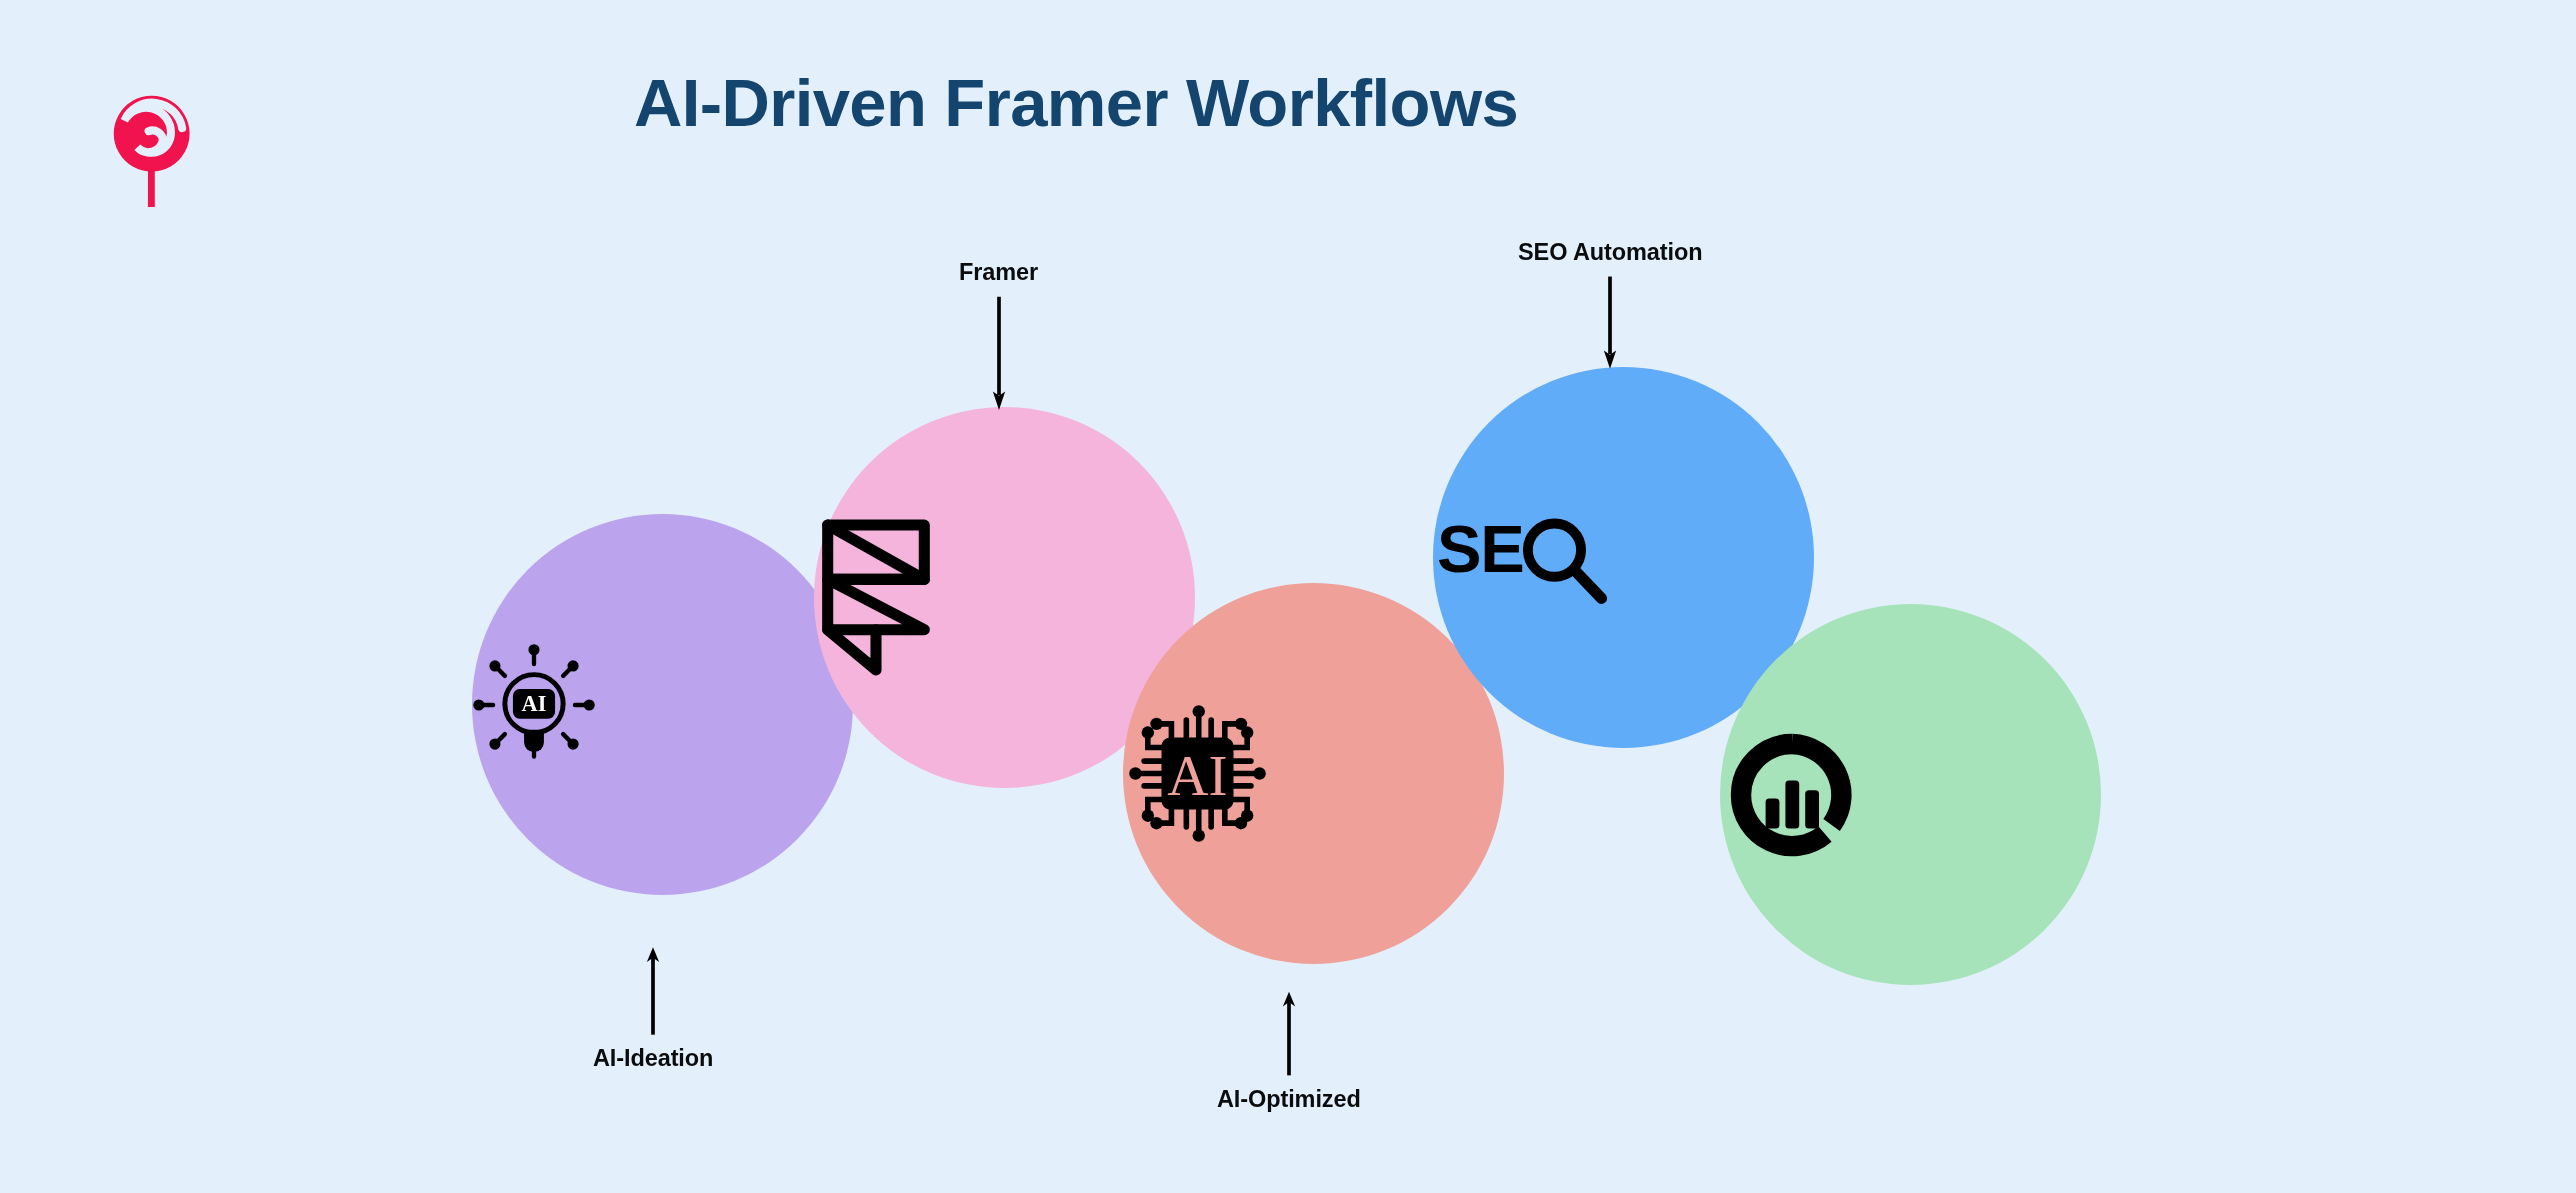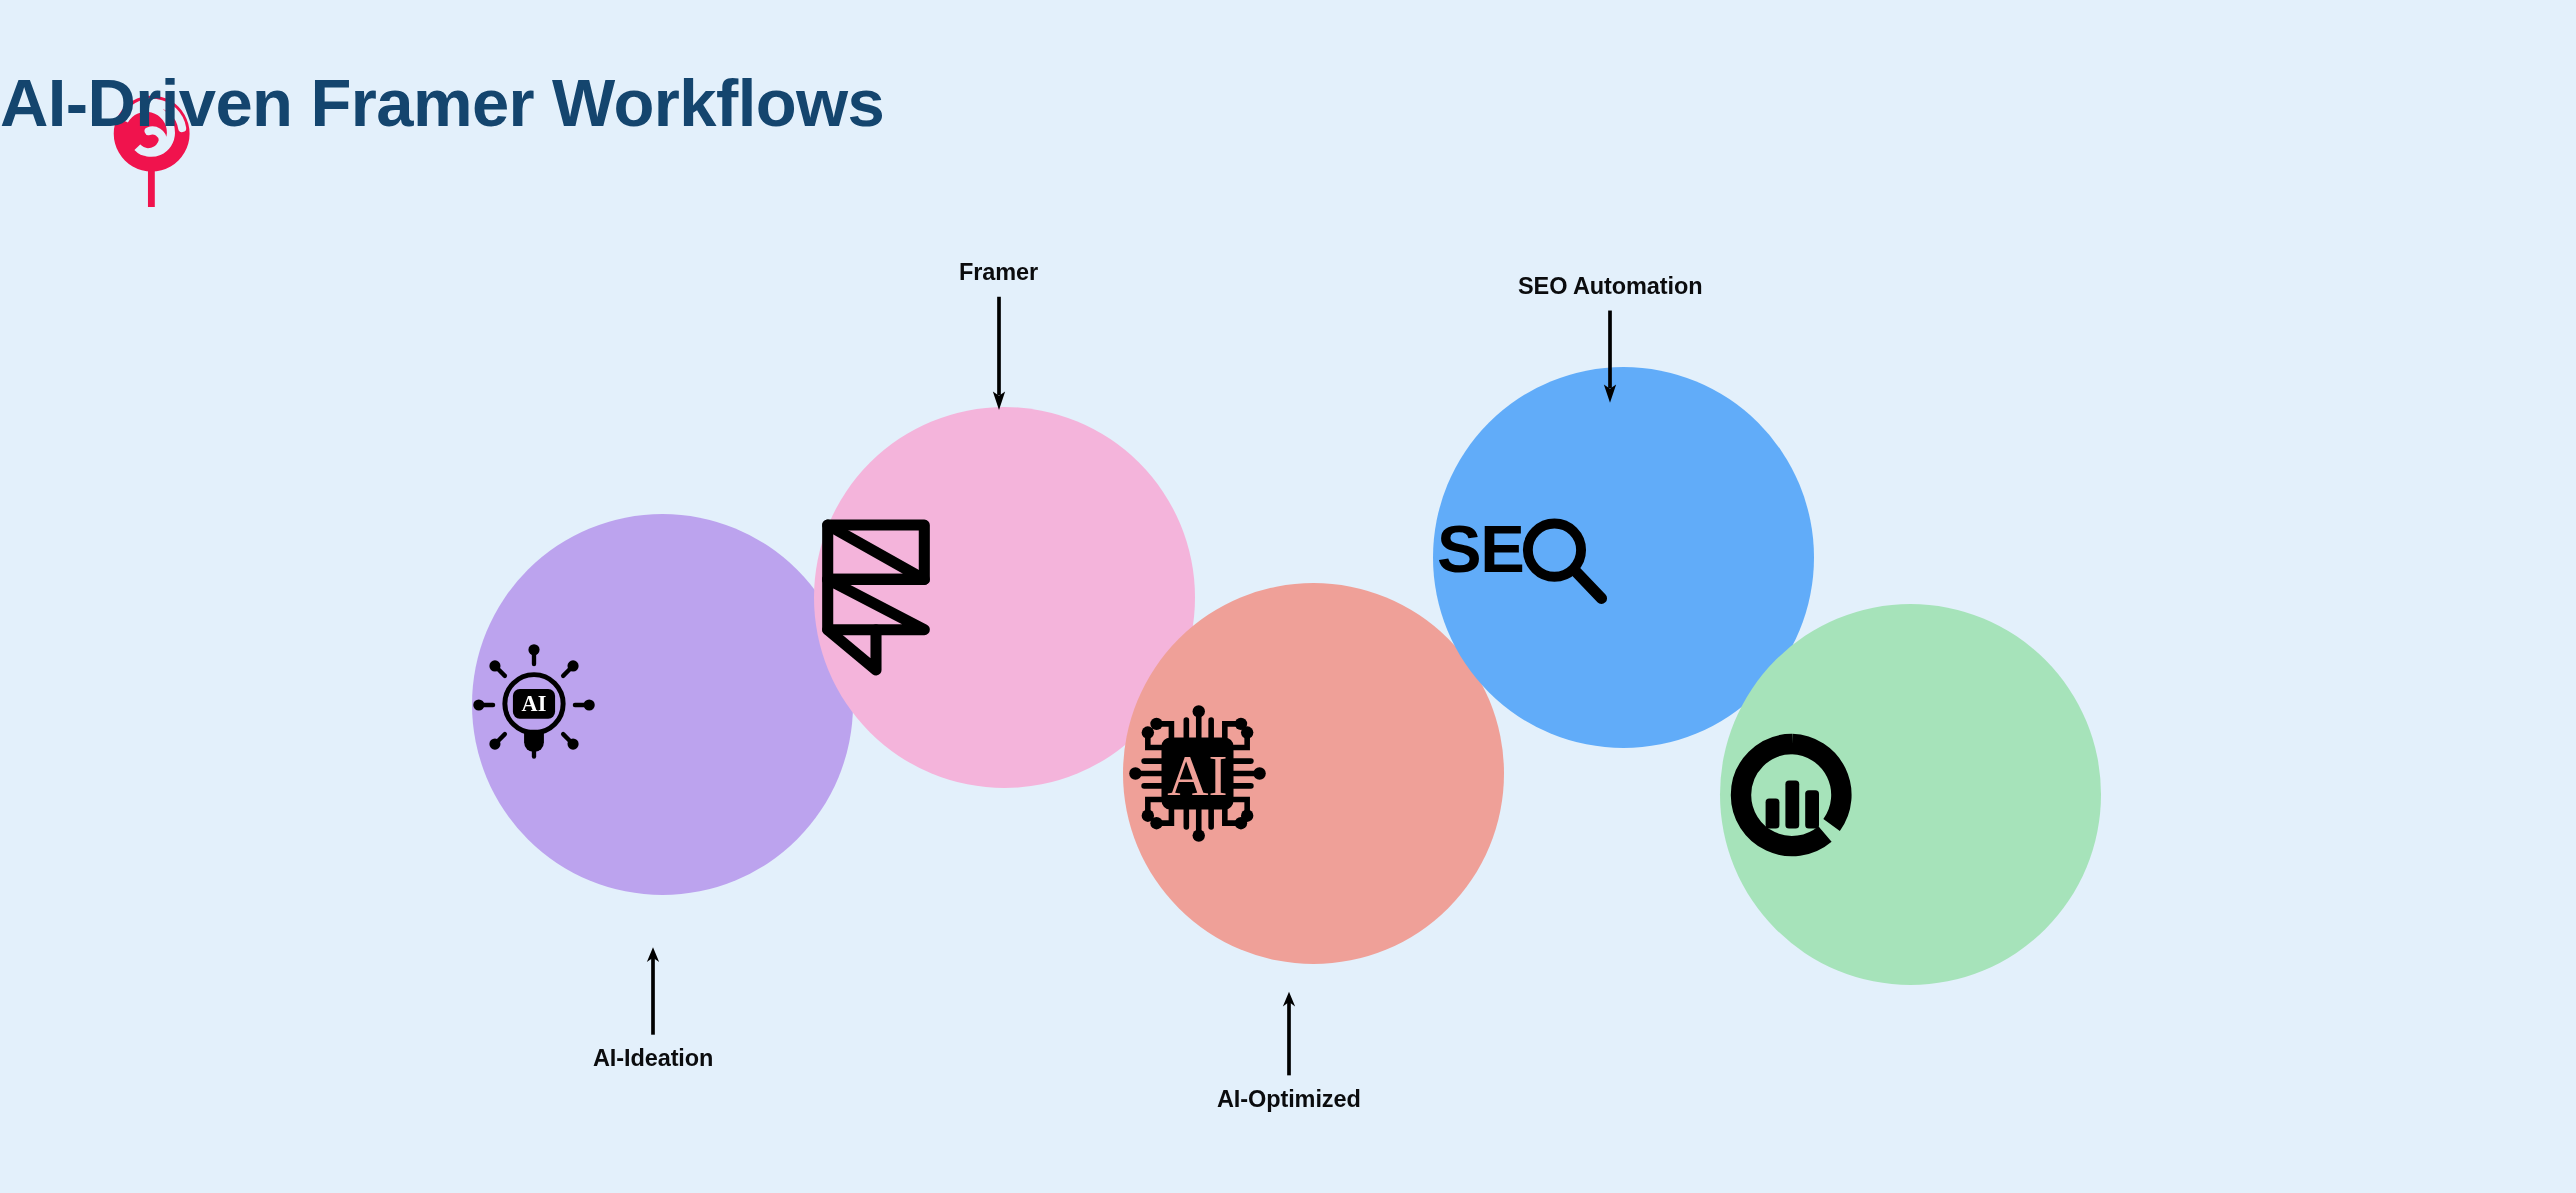--- a/index.html
+++ b/index.html
@@ -32,21 +32,21 @@
     width: 84px;
     height: 115px;
   }
 
   
   #page-title {
     position: absolute;
     left: 0;
     top: 68px;
     width: 2152px;
-    text-align: left;
+    text-align: center;
     color: #14456e;
     font-size: 67px;
     font-weight: bold;
     letter-spacing: -0.6px;
     line-height: 1.05;
     white-space: nowrap;
   }
 
   
   .node-circle {
@@ -79,21 +79,21 @@
     font-size: 23.5px;
     font-weight: bold;
     white-space: nowrap;
     letter-spacing: -0.1px;
   }
   .connector.down .connector-label { margin-bottom: 8.7px; }
   .connector.up   .connector-label { margin-top: 8.7px; }
   .connector-arrow { display: block; }
 
   #conn-framer    { left: 959px; top: 259px; }
-  #conn-seo       { left: 1518px; top: 239px; margin-top: 34px; }
+  #conn-seo       { left: 1518px; top: 239px; }
   #conn-ideation  { left: 593px;  top: 946px; justify-content: center; }
   #conn-optimized { left: 1217px; top: 990px; }
   #conn-launch    { left: 1804px; top: 996px; }
 </style>
 </head>
 <body>
 
 <div id="stage">
 
   <div id="brand-logo">

